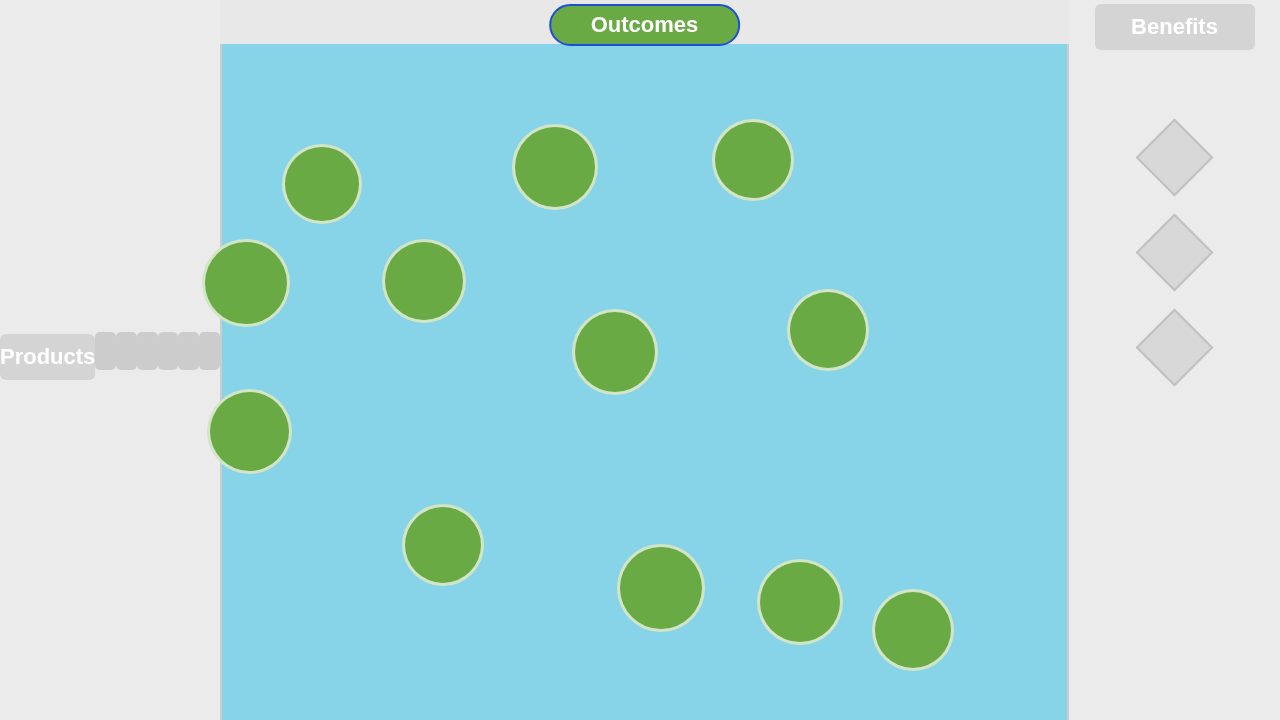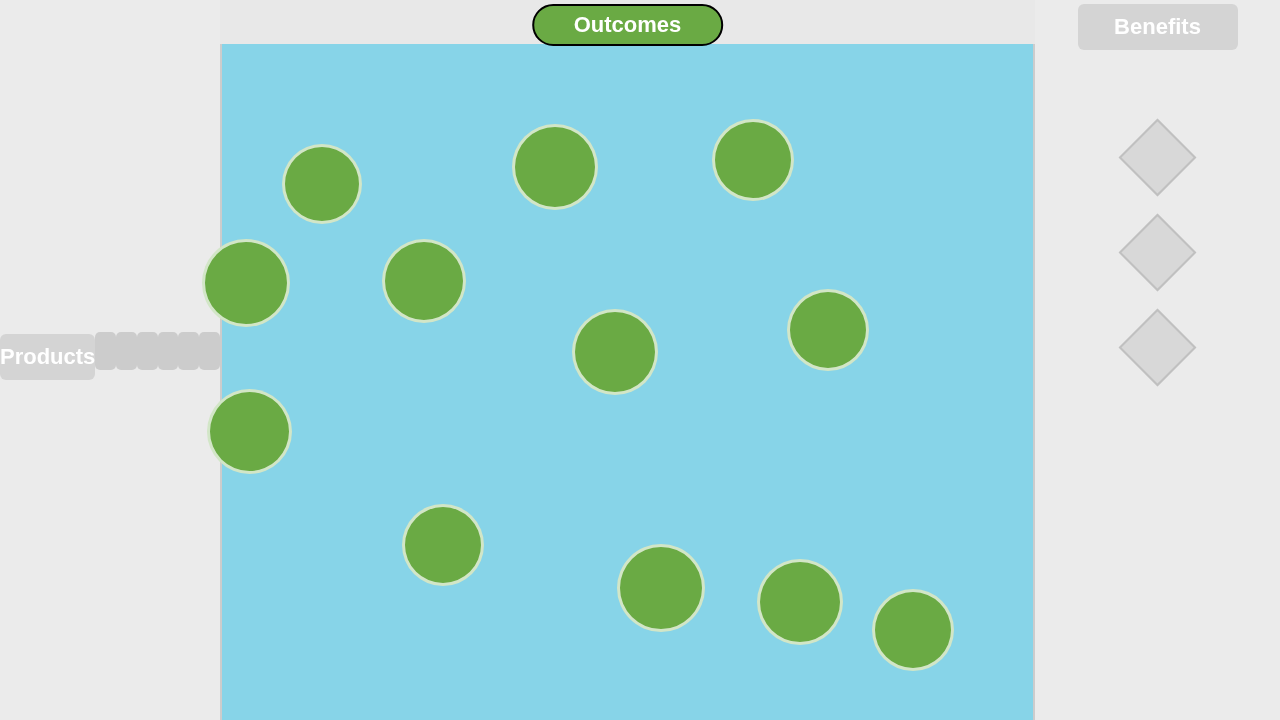--- a/index.html
+++ b/index.html
@@ -63,21 +63,21 @@
       top: 4px;
       left: 50%;
       transform: translateX(-50%);
       z-index: 10;
       background: #6aaa44;
       color: white;
       font-size: 22px;
       font-weight: bold;
       padding: 6px 40px;
       border-radius: 50px;
-      border: 2px solid #000000;
+      border: 2px solid #1d4ed8;
     }
 
     .canvas-area {
       position: absolute;
       top: 44px;
       left: 0;
       right: 0;
       bottom: 0;
       background: #87d4e8;
       border-left: 2px solid #ccc;
@@ -87,21 +87,21 @@
     
     .circle {
       position: absolute;
       border-radius: 50%;
       background: #6aaa44;
       border: 3px solid rgba(255,255,255,0.7);
     }
 
     
     .right-panel {
-      width: 245px;
+      width: 211px;
       background: #ebebeb;
       display: flex;
       flex-direction: column;
       align-items: center;
       flex-shrink: 0;
       text-align: center;
     }
 
     .benefits-header {
       width: 160px;

